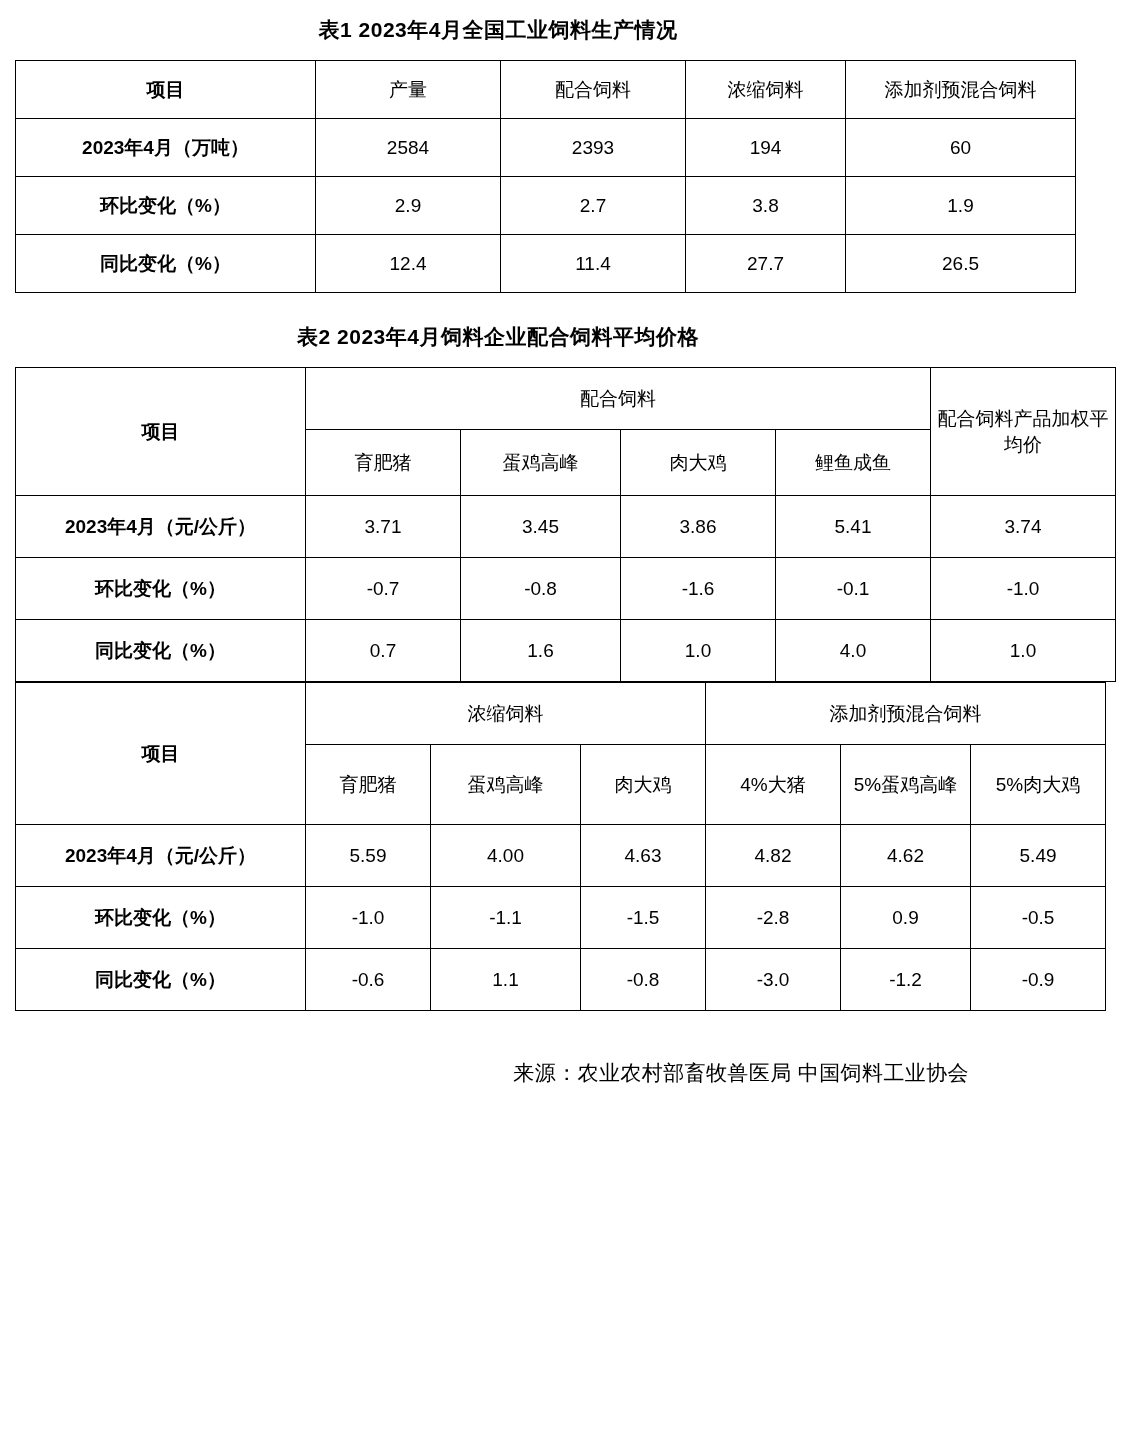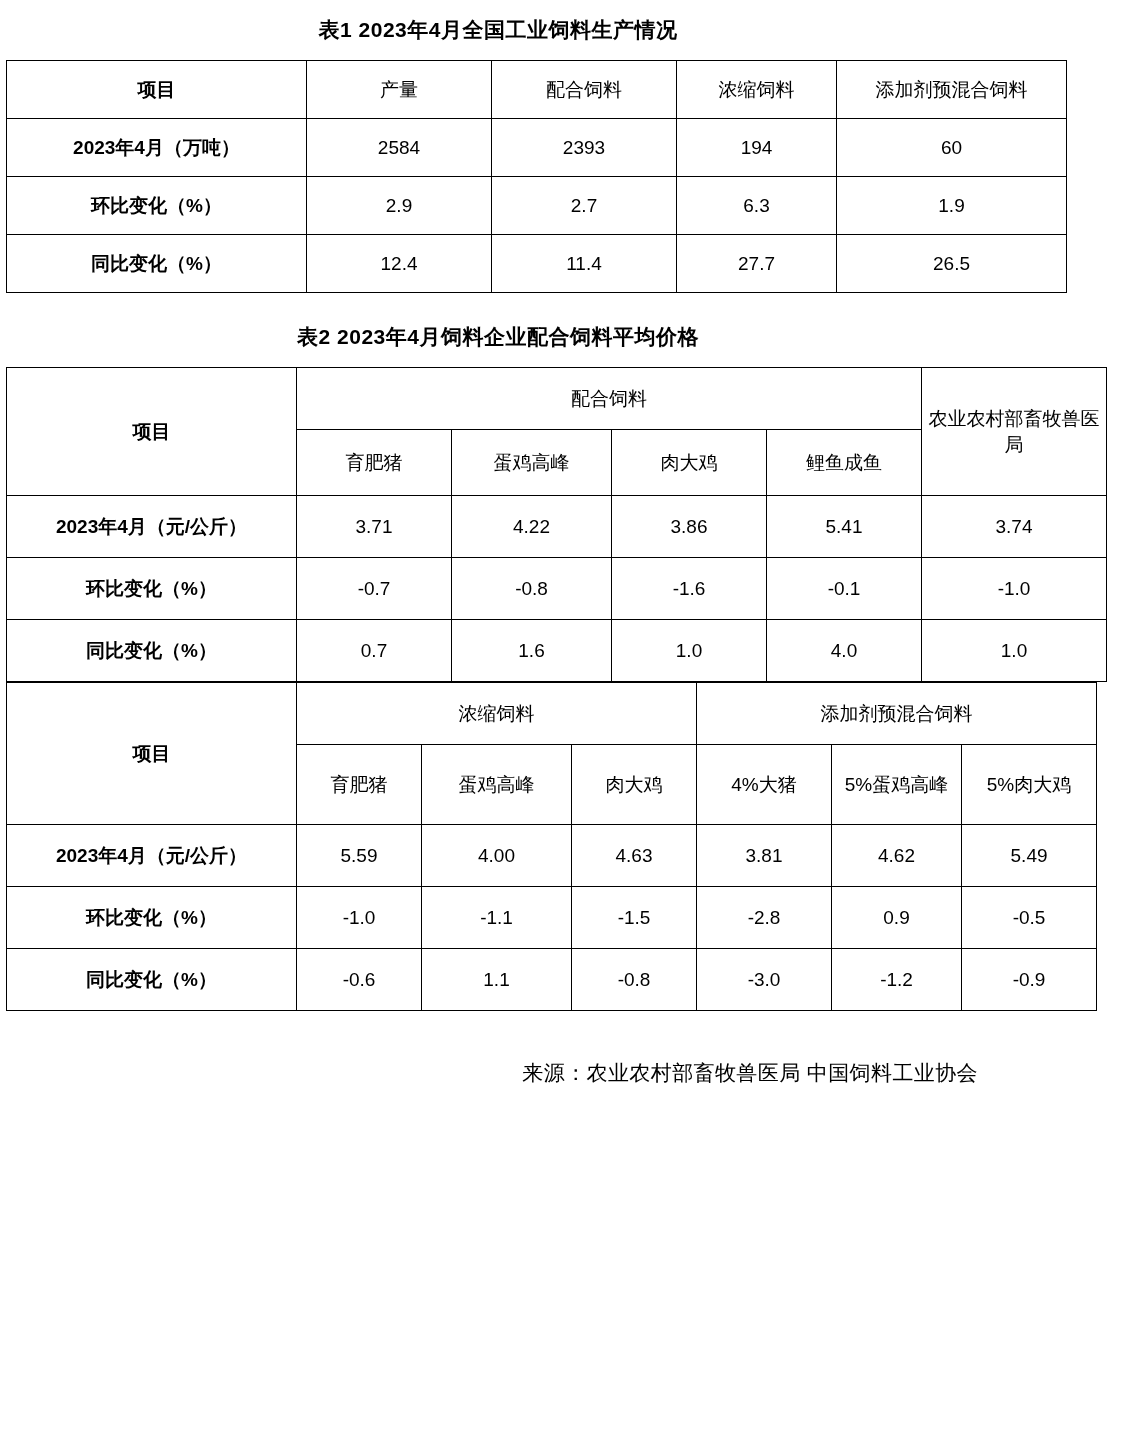--- a/index.html
+++ b/index.html
@@ -9,21 +9,21 @@
   }
   body {
     width: 1128px;
     min-height: 1436px;
     font-family: "Liberation Sans", sans-serif;
     color: #000000;
   }
   .page {
     width: 996px;
     box-sizing: border-box;
-    padding: 0 6px;
+    padding: 0 15px;
   }
   .table-title {
     text-align: center;
     font-size: 21px;
     font-weight: bold;
     letter-spacing: 0.5px;
     margin: 0;
     padding: 18px 0 16px 0;
   }
   .table-title.t1 { padding-top: 16px; }
@@ -98,21 +98,21 @@
         <td class="label">2023年4月（万吨）</td>
         <td>2584</td>
         <td>2393</td>
         <td>194</td>
         <td>60</td>
       </tr>
       <tr>
         <td class="label">环比变化（%）</td>
         <td>2.9</td>
         <td>2.7</td>
-        <td>6.3</td>
+        <td>3.8</td>
         <td>1.9</td>
       </tr>
       <tr>
         <td class="label">同比变化（%）</td>
         <td>12.4</td>
         <td>11.4</td>
         <td>27.7</td>
         <td>26.5</td>
       </tr>
     </tbody>
@@ -125,32 +125,32 @@
       <col style="width:155px">
       <col style="width:160px">
       <col style="width:155px">
       <col style="width:155px">
       <col style="width:185px">
     </colgroup>
     <tbody>
       <tr class="head-top">
         <th class="label" rowspan="2">项目</th>
         <th colspan="4">配合饲料</th>
-        <th rowspan="2">农业农村部畜牧兽医局</th>
+        <th rowspan="2">配合饲料产品加权平均价</th>
       </tr>
       <tr class="head-bottom">
         <th>育肥猪</th>
         <th>蛋鸡高峰</th>
         <th>肉大鸡</th>
         <th>鲤鱼成鱼</th>
       </tr>
       <tr class="body-row">
         <td class="label">2023年4月（元/公斤）</td>
         <td>3.71</td>
-        <td>4.22</td>
+        <td>3.45</td>
         <td>3.86</td>
         <td>5.41</td>
         <td>3.74</td>
       </tr>
       <tr class="body-row">
         <td class="label">环比变化（%）</td>
         <td>-0.7</td>
         <td>-0.8</td>
         <td>-1.6</td>
         <td>-0.1</td>
@@ -189,21 +189,21 @@
         <th>肉大鸡</th>
         <th>4%大猪</th>
         <th>5%蛋鸡高峰</th>
         <th>5%肉大鸡</th>
       </tr>
       <tr class="body-row">
         <td class="label">2023年4月（元/公斤）</td>
         <td>5.59</td>
         <td>4.00</td>
         <td>4.63</td>
-        <td>3.81</td>
+        <td>4.82</td>
         <td>4.62</td>
         <td>5.49</td>
       </tr>
       <tr class="body-row">
         <td class="label">环比变化（%）</td>
         <td>-1.0</td>
         <td>-1.1</td>
         <td>-1.5</td>
         <td>-2.8</td>
         <td>0.9</td>

